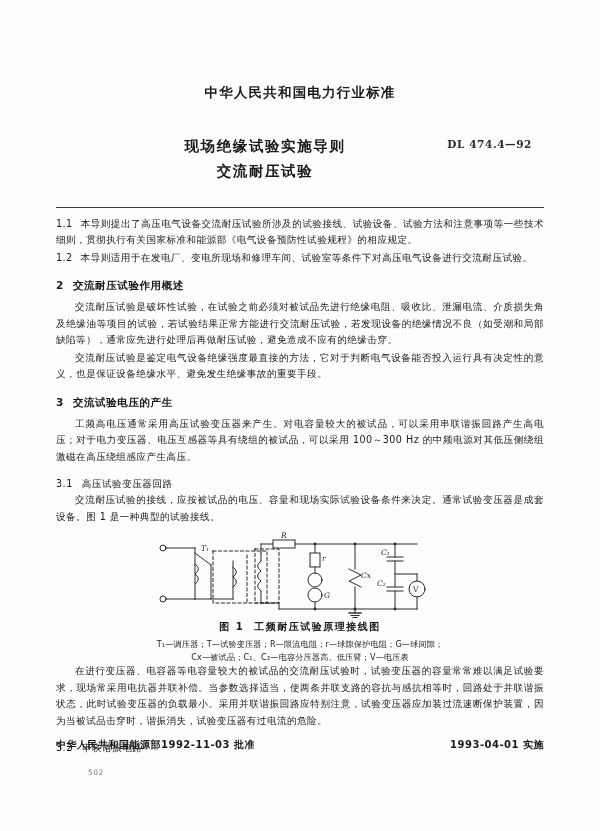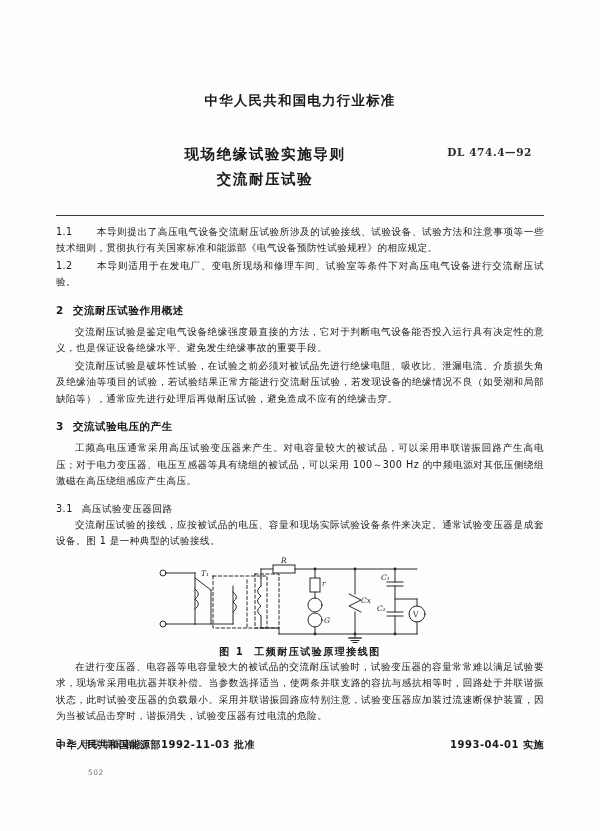--- a/index.html
+++ b/index.html
@@ -18,21 +18,21 @@
   .page {
     position: absolute;
     left: 0; top: 0;
     width: 600px;
     height: 831px;
     background: #fdfdfb;
   }
   .content {
     position: absolute;
     left: 56px;
-    top: 8px;
+    top: 0;
     width: 488px;
   }
 
   
   .issuer {
     text-align: center;
     font-weight: bold;
     font-size: 13.5px;
     letter-spacing: 1.2px;
     margin-top: 84px;
@@ -78,21 +78,21 @@
 
   .para {
     font-size: 9.6px;
     line-height: 1.72;
     letter-spacing: 0.45px;
     text-align: justify;
     margin: 0 0 1px 0;
   }
   .para.indent { text-indent: 19px; }
   .para .lbl {
-    margin-right: 24px;
+    margin-right: 8px;
   }
   .subhead {
     font-size: 9.6px;
     letter-spacing: 0.5px;
     margin-top: 13px;
     margin-bottom: 1px;
   }
   .subhead .num { margin-right: 9px; }
 
   
@@ -162,22 +162,22 @@
     <p class="para">
       <span class="lbl">1.1</span><span>本导则提出了高压电气设备交流耐压试验所涉及的试验接线、试验设备、试验方法和注意事项等一些技术细则，贯彻执行有关国家标准和能源部《电气设备预防性试验规程》的相应规定。</span>
     </p>
     <p class="para">
       <span class="lbl">1.2</span><span>本导则适用于在发电厂、变电所现场和修理车间、试验室等条件下对高压电气设备进行交流耐压试验。</span>
     </p>
 
     <div class="sec-head">
       <span class="num">2</span><span>交流耐压试验作用概述</span>
     </div>
+    <p class="para indent">交流耐压试验是破坏性试验，在试验之前必须对被试品先进行绝缘电阻、吸收比、泄漏电流、介质损失角及绝缘油等项目的试验，若试验结果正常方能进行交流耐压试验，若发现设备的绝缘情况不良（如受潮和局部缺陷等），通常应先进行处理后再做耐压试验，避免造成不应有的绝缘击穿。</p>
     <p class="para indent">交流耐压试验是鉴定电气设备绝缘强度最直接的方法，它对于判断电气设备能否投入运行具有决定性的意义，也是保证设备绝缘水平、避免发生绝缘事故的重要手段。</p>
-    <p class="para indent">交流耐压试验是破坏性试验，在试验之前必须对被试品先进行绝缘电阻、吸收比、泄漏电流、介质损失角及绝缘油等项目的试验，若试验结果正常方能进行交流耐压试验，若发现设备的绝缘情况不良（如受潮和局部缺陷等），通常应先进行处理后再做耐压试验，避免造成不应有的绝缘击穿。</p>
 
     <div class="sec-head">
       <span class="num">3</span><span>交流试验电压的产生</span>
     </div>
     <p class="para indent">工频高电压通常采用高压试验变压器来产生。对电容量较大的被试品，可以采用串联谐振回路产生高电压；对于电力变压器、电压互感器等具有绕组的被试品，可以采用 100～300 Hz 的中频电源对其低压侧绕组激磁在高压绕组感应产生高压。</p>
 
     <div class="subhead">
       <span class="num">3.1</span><span>高压试验变压器回路</span>
     </div>
     <p class="para indent">交流耐压试验的接线，应按被试品的电压、容量和现场实际试验设备条件来决定。通常试验变压器是成套设备。图 1 是一种典型的试验接线。</p>
@@ -260,20 +260,24 @@
           <text x="169" y="67">G</text>
           <text x="206" y="47">Cx</text>
           <text x="226" y="24">C₁</text>
           <text x="222" y="55">C₂</text>
           <text x="258" y="61" font-style="normal">V</text>
         </g>
       </svg>
       <div class="fig-caption">
         <span class="idx">图 1</span><span>工频耐压试验原理接线图</span>
       </div>
+      <div class="legend">
+        <div>T₁—调压器；T—试验变压器；R—限流电阻；r—球隙保护电阻；G—球间隙；</div>
+        <div>Cx—被试品；C₁、C₂—电容分压器高、低压臂；V—电压表</div>
+      </div>
     </div>
 
     <p class="para indent">在进行变压器、电容器等电容量较大的被试品的交流耐压试验时，试验变压器的容量常常难以满足试验要求，现场常采用电抗器并联补偿。当参数选择适当，使两条并联支路的容抗与感抗相等时，回路处于并联谐振状态，此时试验变压器的负载最小。采用并联谐振回路应特别注意，试验变压器应加装过流速断保护装置，因为当被试品击穿时，谐振消失，试验变压器有过电流的危险。</p>
 
     <div class="subhead">
       <span class="num">3.2</span><span>串联谐振电路</span>
     </div>
 
   </div>
 

